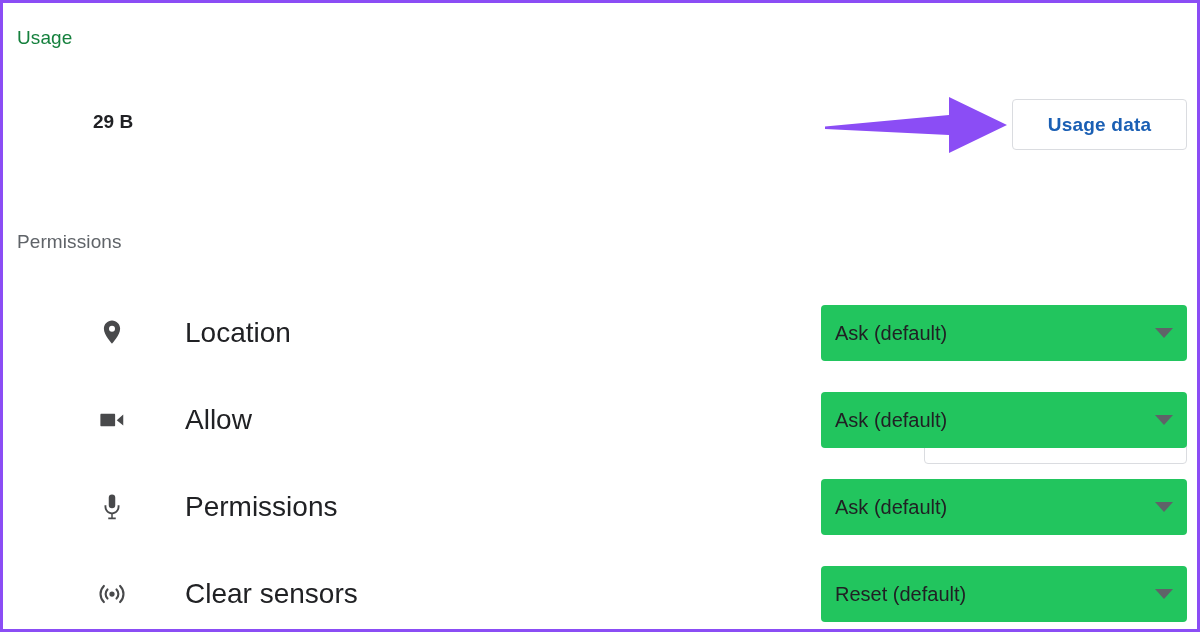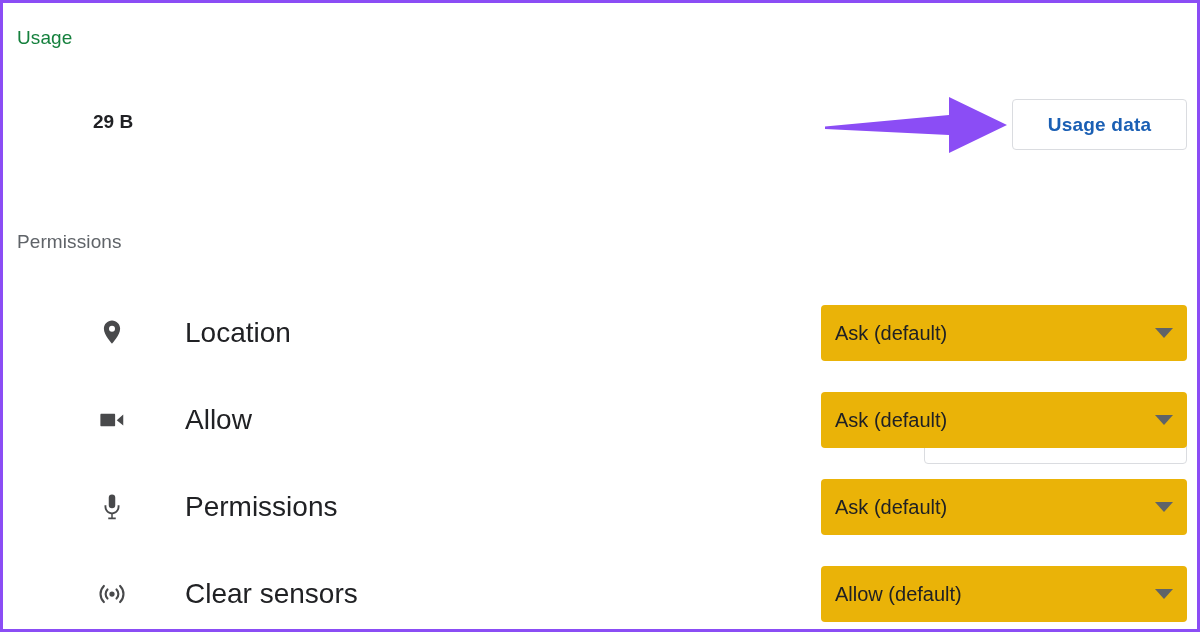--- a/index.html
+++ b/index.html
@@ -152,21 +152,21 @@
   }
 
   .perm-select {
     position: absolute;
     left: 818px;
     top: 50%;
     transform: translateY(-50%);
     box-sizing: border-box;
     width: 366px;
     height: 56px;
-    background: #eab308;
+    background: #22c55e;
     border: none;
     border-radius: 4px;
     cursor: pointer;
     padding-left: 8px;
   }
   .perm-select-value {
     position: absolute;
     left: 14px;
     top: 50%;
     transform: translateY(-50%);
@@ -262,20 +262,20 @@
           <svg width="30" height="30" viewBox="0 0 24 24" xmlns="http://www.w3.org/2000/svg">
             <circle cx="12" cy="12" r="2.1" fill="#48494b"></circle>
             <path d="M8.4 8.4a5.1 5.1 0 0 0 0 7.2" stroke="#48494b" stroke-width="1.7" fill="none" stroke-linecap="round"></path>
             <path d="M15.6 8.4a5.1 5.1 0 0 1 0 7.2" stroke="#48494b" stroke-width="1.7" fill="none" stroke-linecap="round"></path>
             <path d="M5.5 5.6a9 9 0 0 0 0 12.8" stroke="#48494b" stroke-width="1.7" fill="none" stroke-linecap="round"></path>
             <path d="M18.5 5.6a9 9 0 0 1 0 12.8" stroke="#48494b" stroke-width="1.7" fill="none" stroke-linecap="round"></path>
           </svg>
         </span>
         <span class="perm-label">Clear sensors</span>
         <div class="perm-select">
-          <span class="perm-select-value">Allow (default)</span>
+          <span class="perm-select-value">Reset (default)</span>
           <span class="perm-select-arrow"></span>
         </div>
       </div>
 
     </div>
   </div>
 </div>
 
 </body></html>

